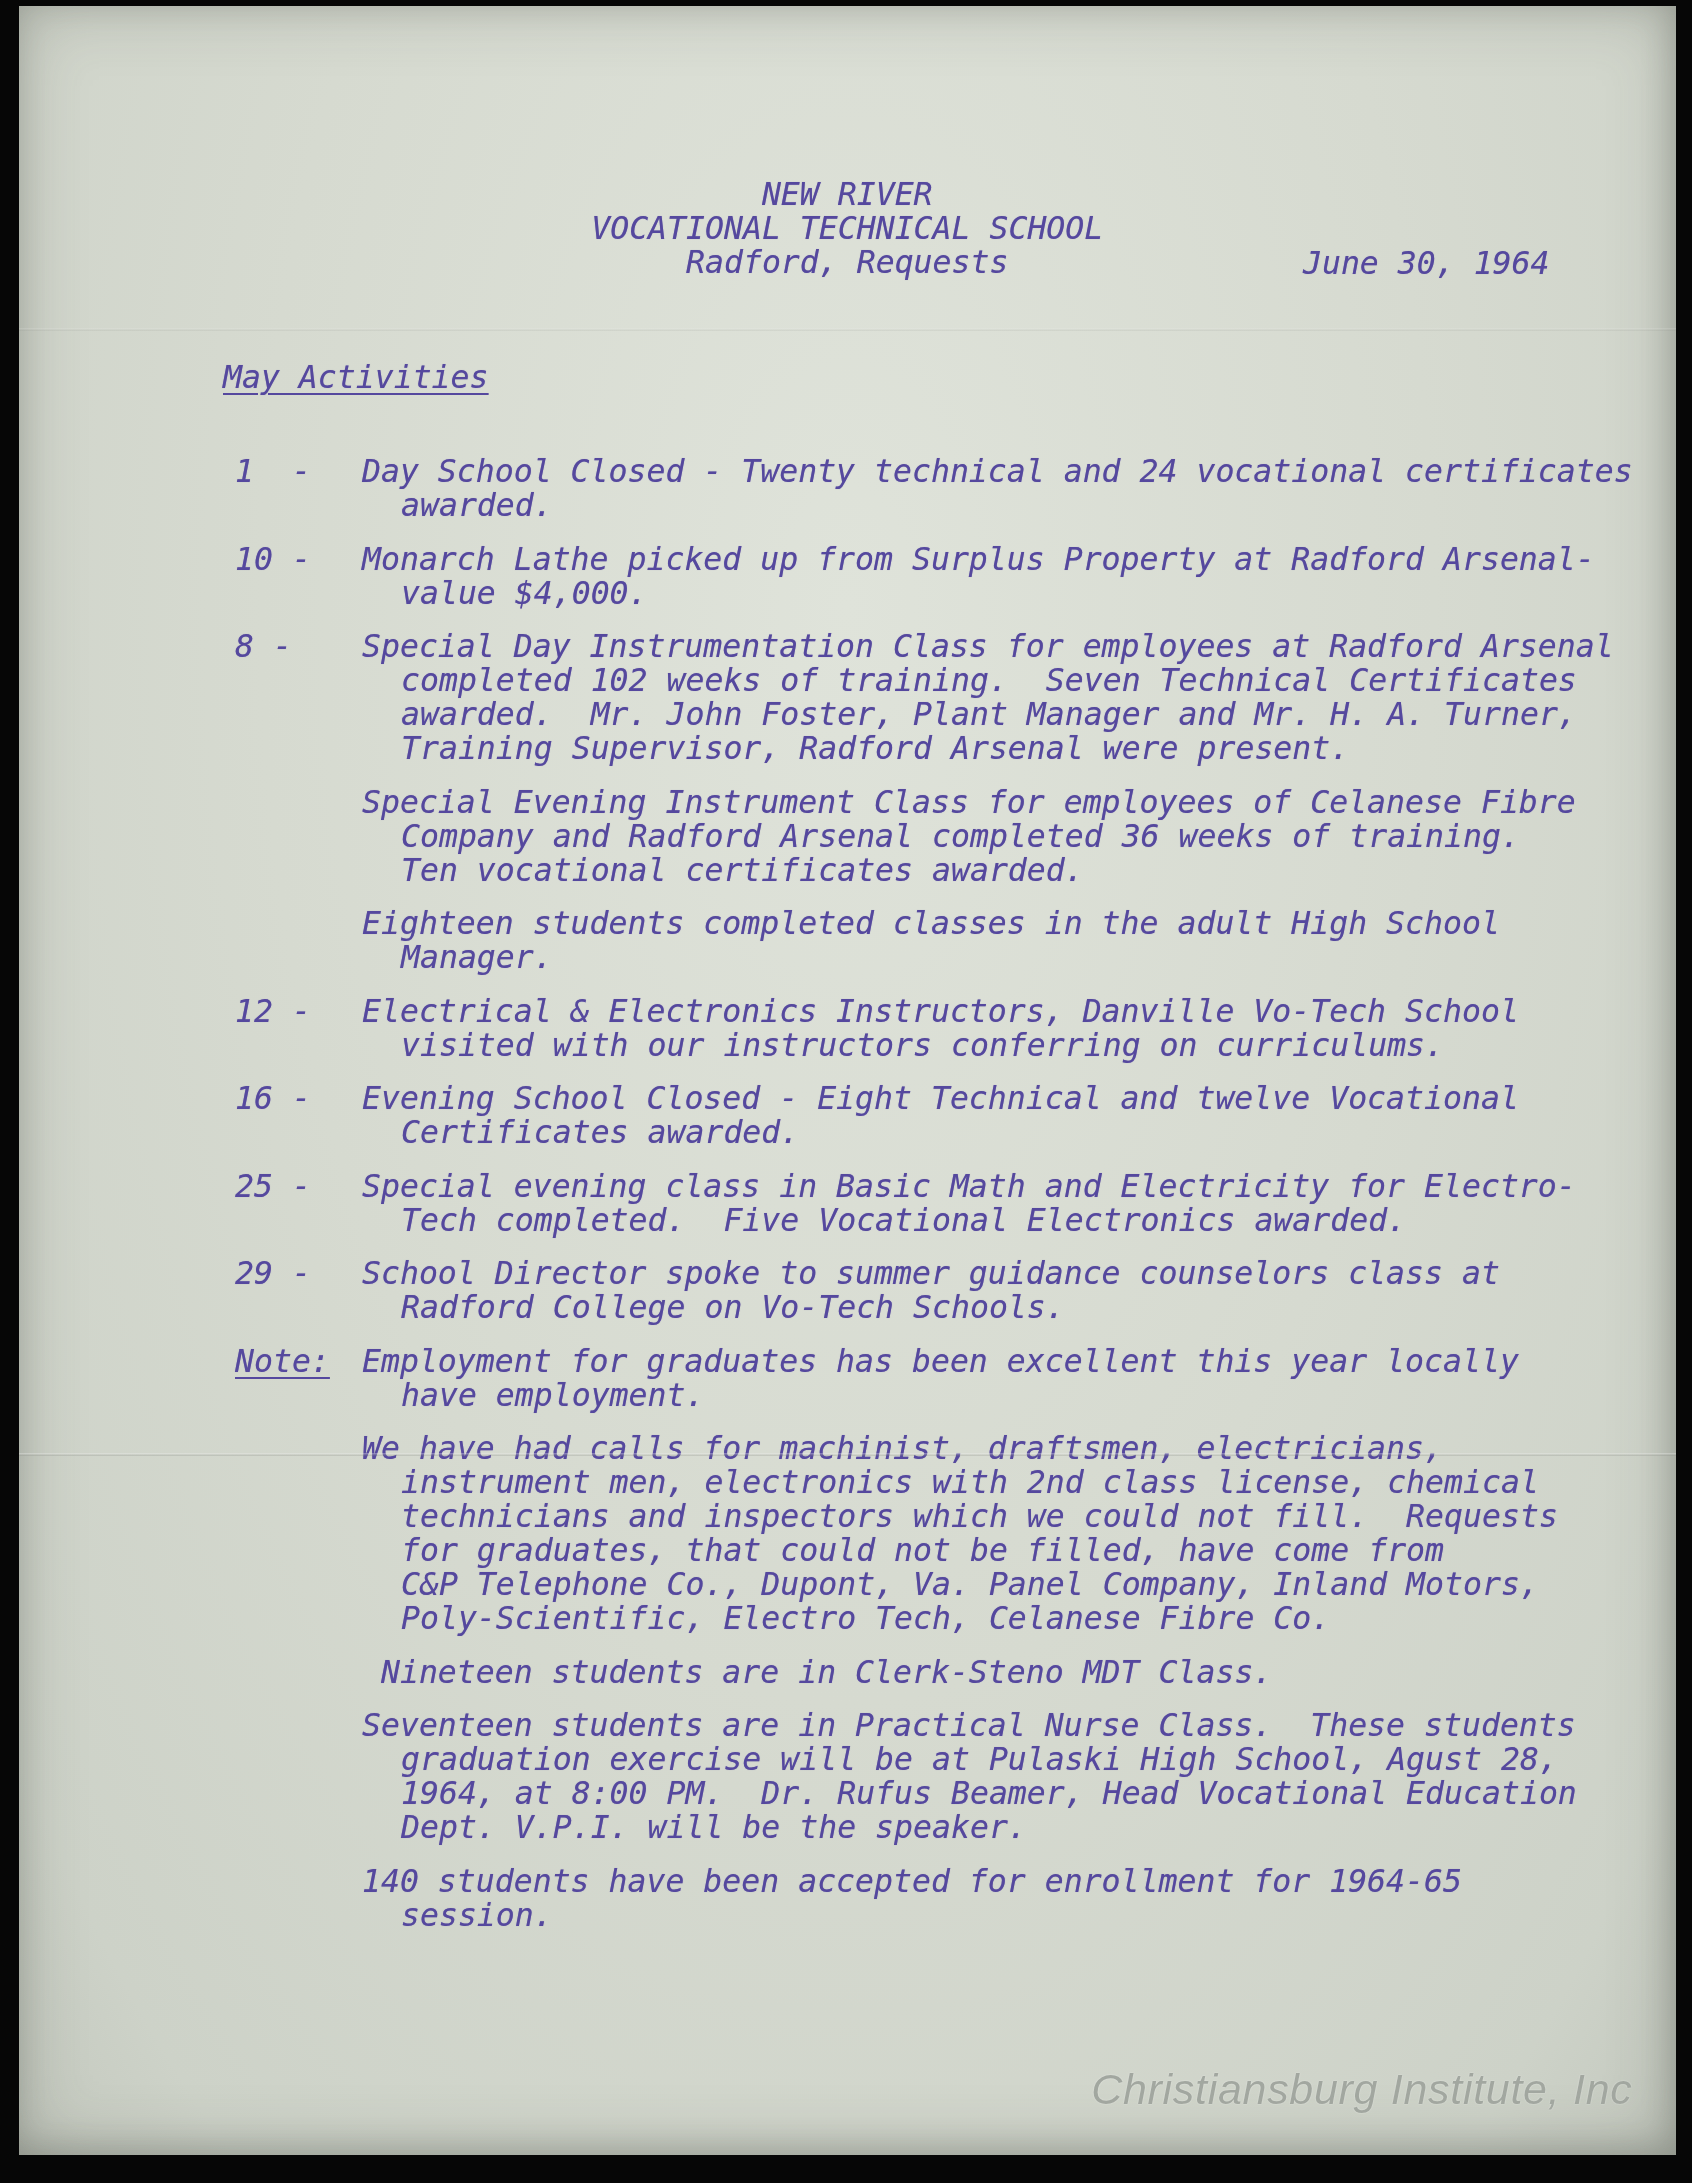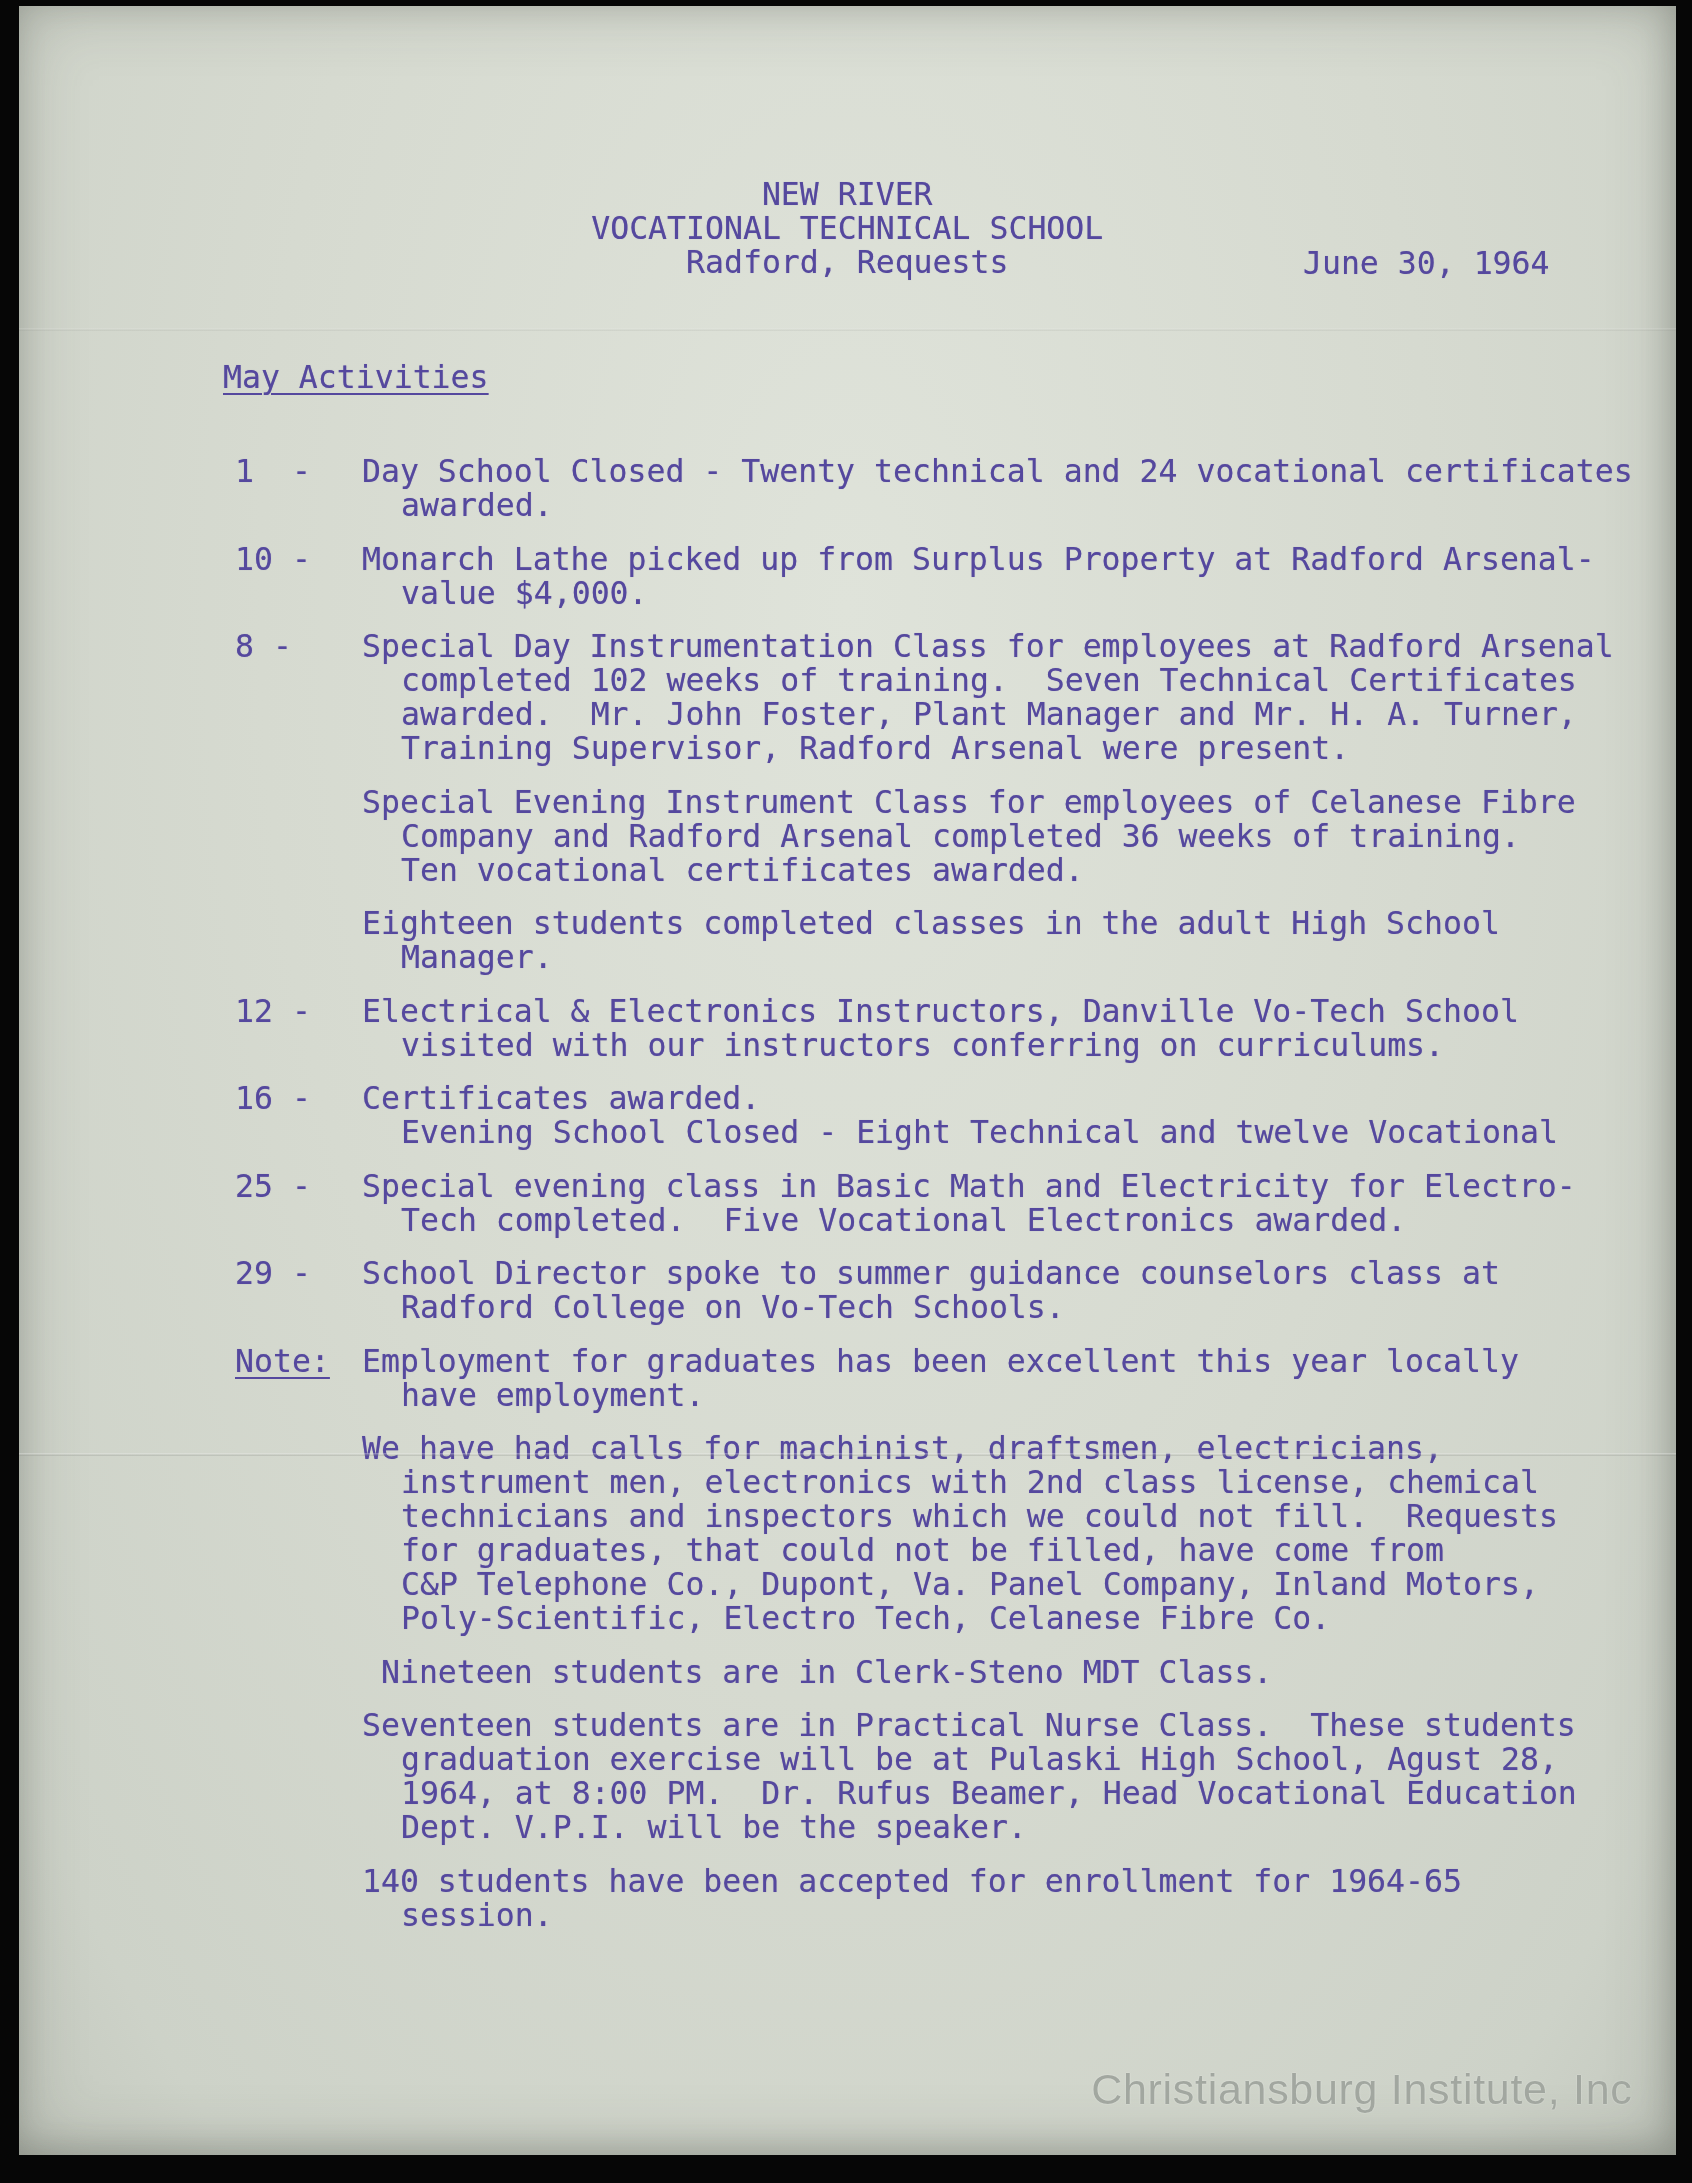--- a/index.html
+++ b/index.html
@@ -7,20 +7,21 @@
     padding: 0;
     width: 1692px;
     height: 2183px;
     background: #060606;
     overflow: hidden;
   }
   .scan-bg {
     position: absolute;
     inset: 0;
     background: #060606;
+    font-style: italic;
   }
   .page {
     position: absolute;
     top: 6px;
     left: 19px;
     right: 16.5px;
     bottom: 28.5px;
     background:
       radial-gradient(ellipse at 50% 28%, #dfe3da 0%, #d6dad0 50%, #cdd2c8 88%, #c3c8be 100%);
     box-shadow:
@@ -150,22 +151,22 @@
         <div class="para">
           <span class="marker">12 -</span>
           <div class="lines">
             <div class="line">Electrical &amp; Electronics Instructors, Danville Vo-Tech School</div>
             <div class="line">visited with our instructors conferring on curriculums.</div>
           </div>
         </div>
         <div class="para">
           <span class="marker">16 -</span>
           <div class="lines">
+            <div class="line">Evening School Closed - Eight Technical and twelve Vocational</div>
             <div class="line">Certificates awarded.</div>
-            <div class="line">Evening School Closed - Eight Technical and twelve Vocational</div>
           </div>
         </div>
         <div class="para">
           <span class="marker">25 -</span>
           <div class="lines">
             <div class="line">Special evening class in Basic Math and Electricity for Electro-</div>
             <div class="line">Tech completed.  Five Vocational Electronics awarded.</div>
           </div>
         </div>
         <div class="para">

